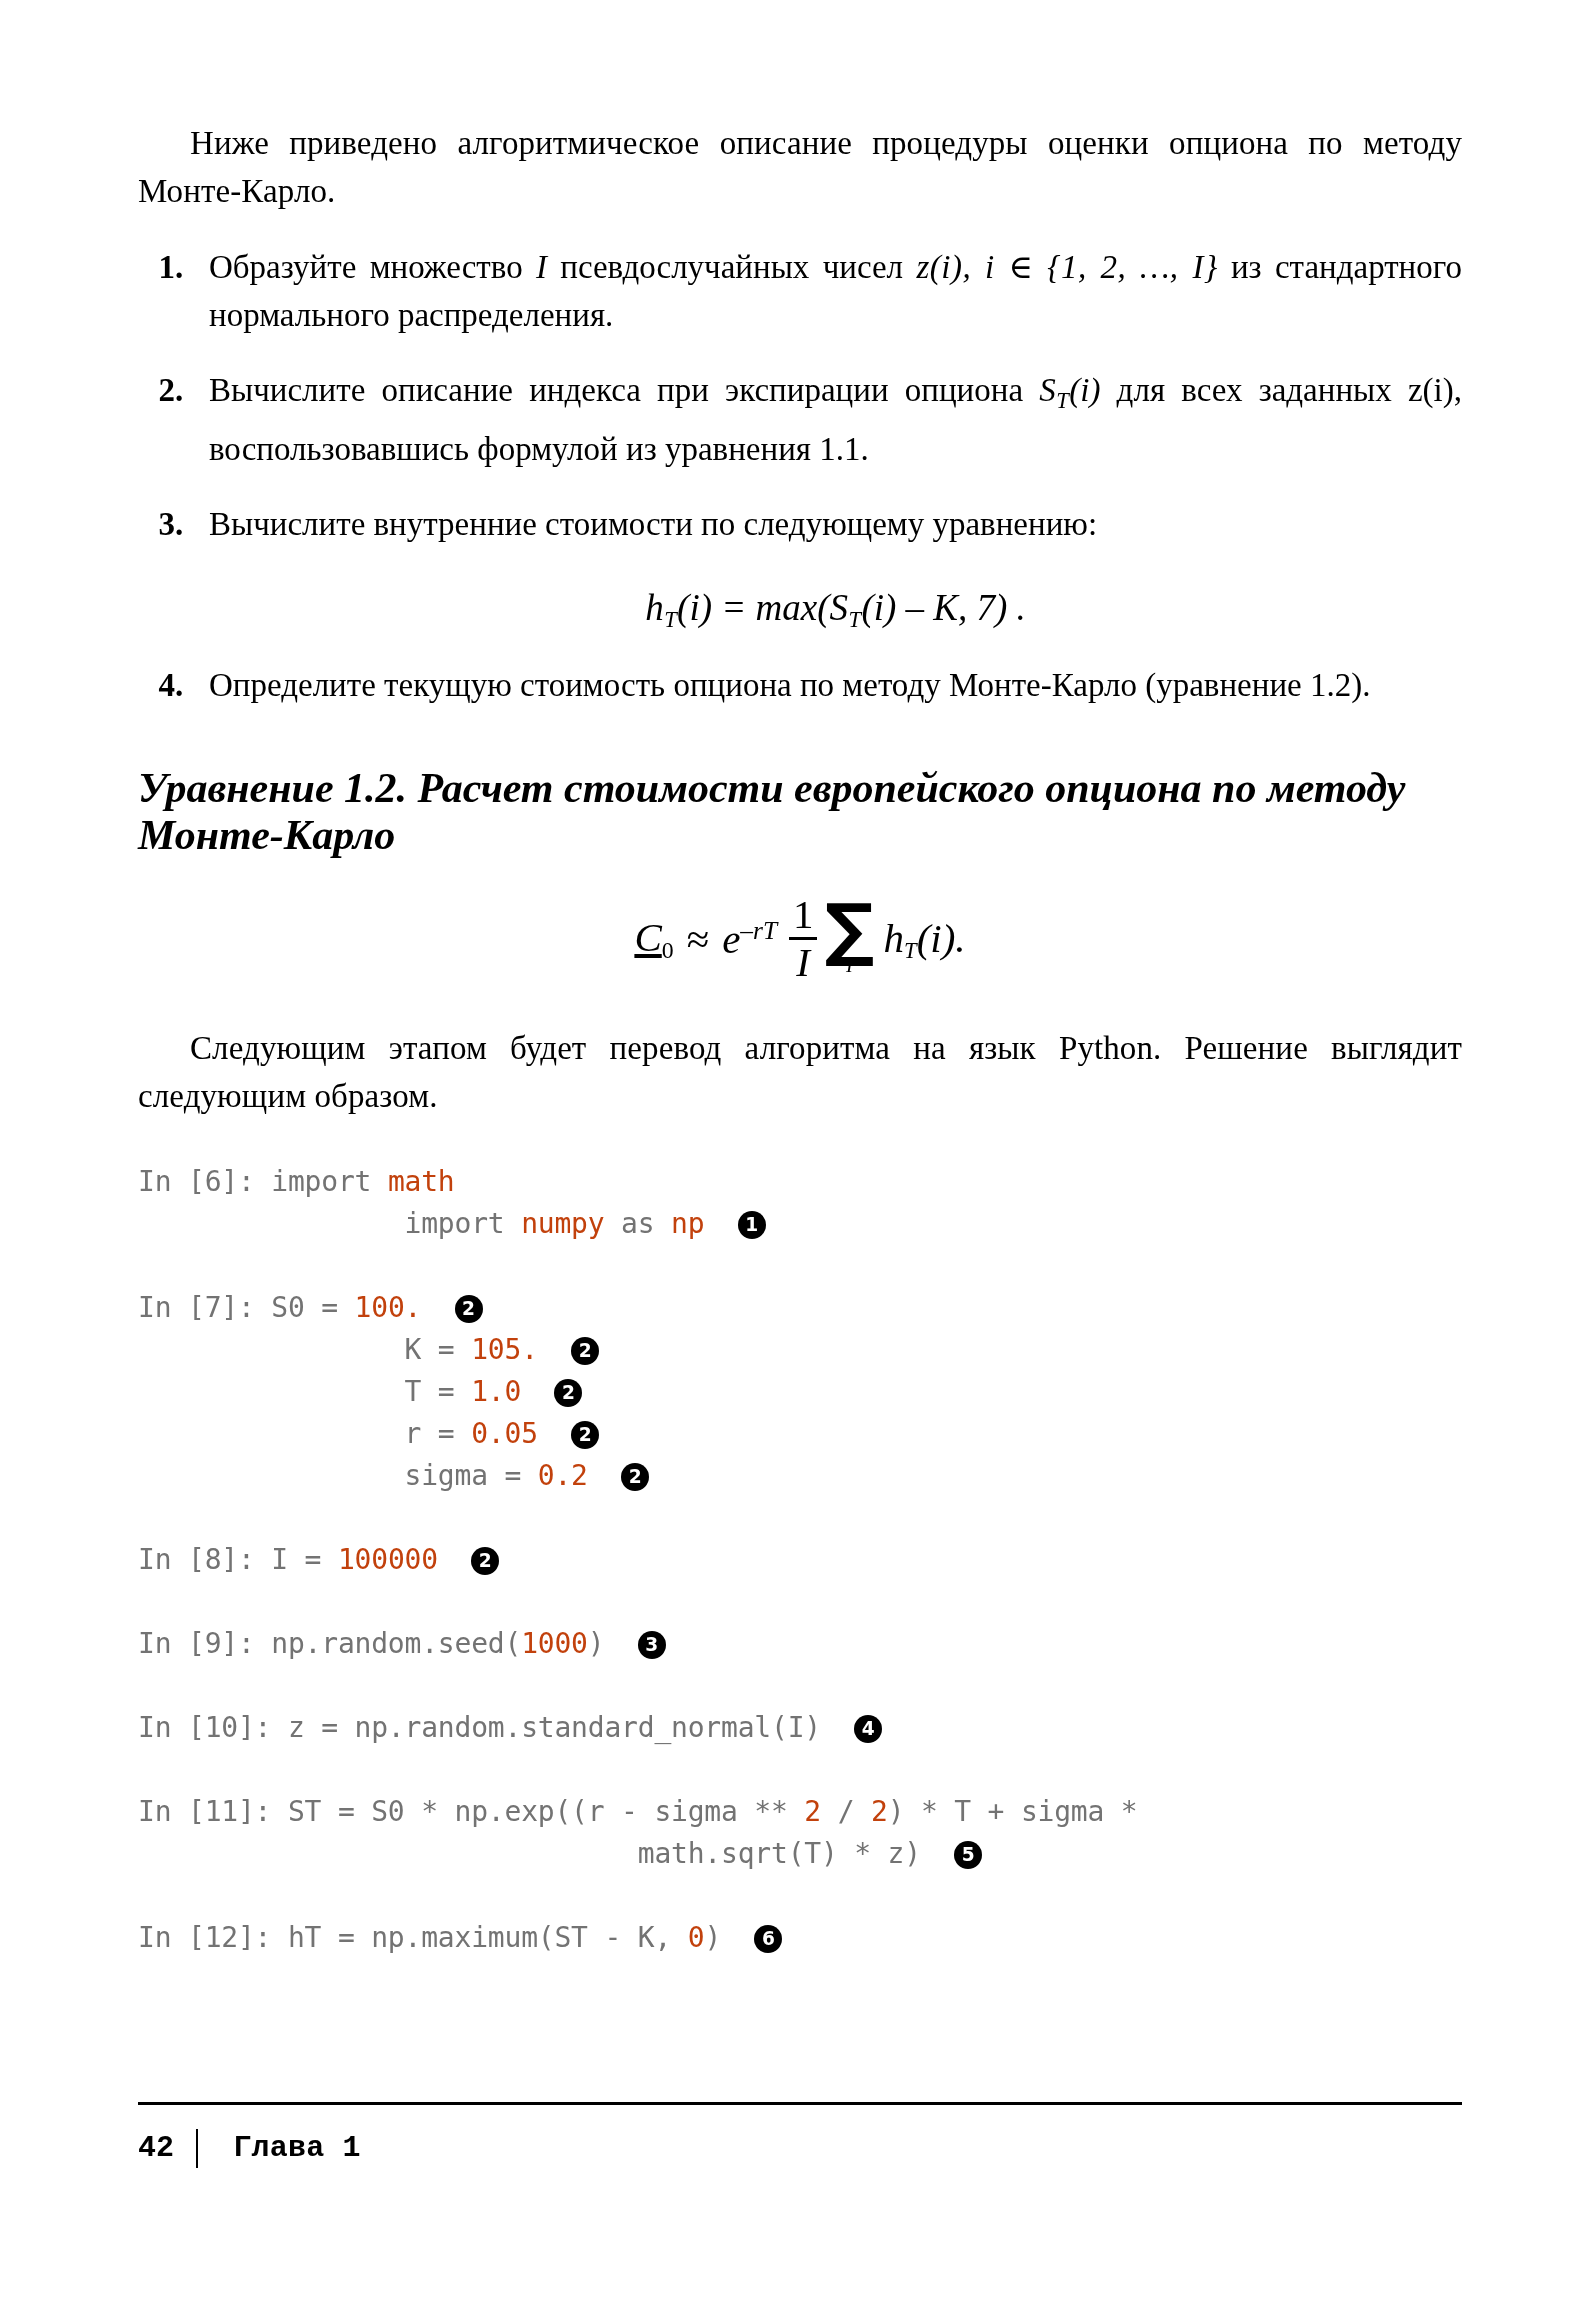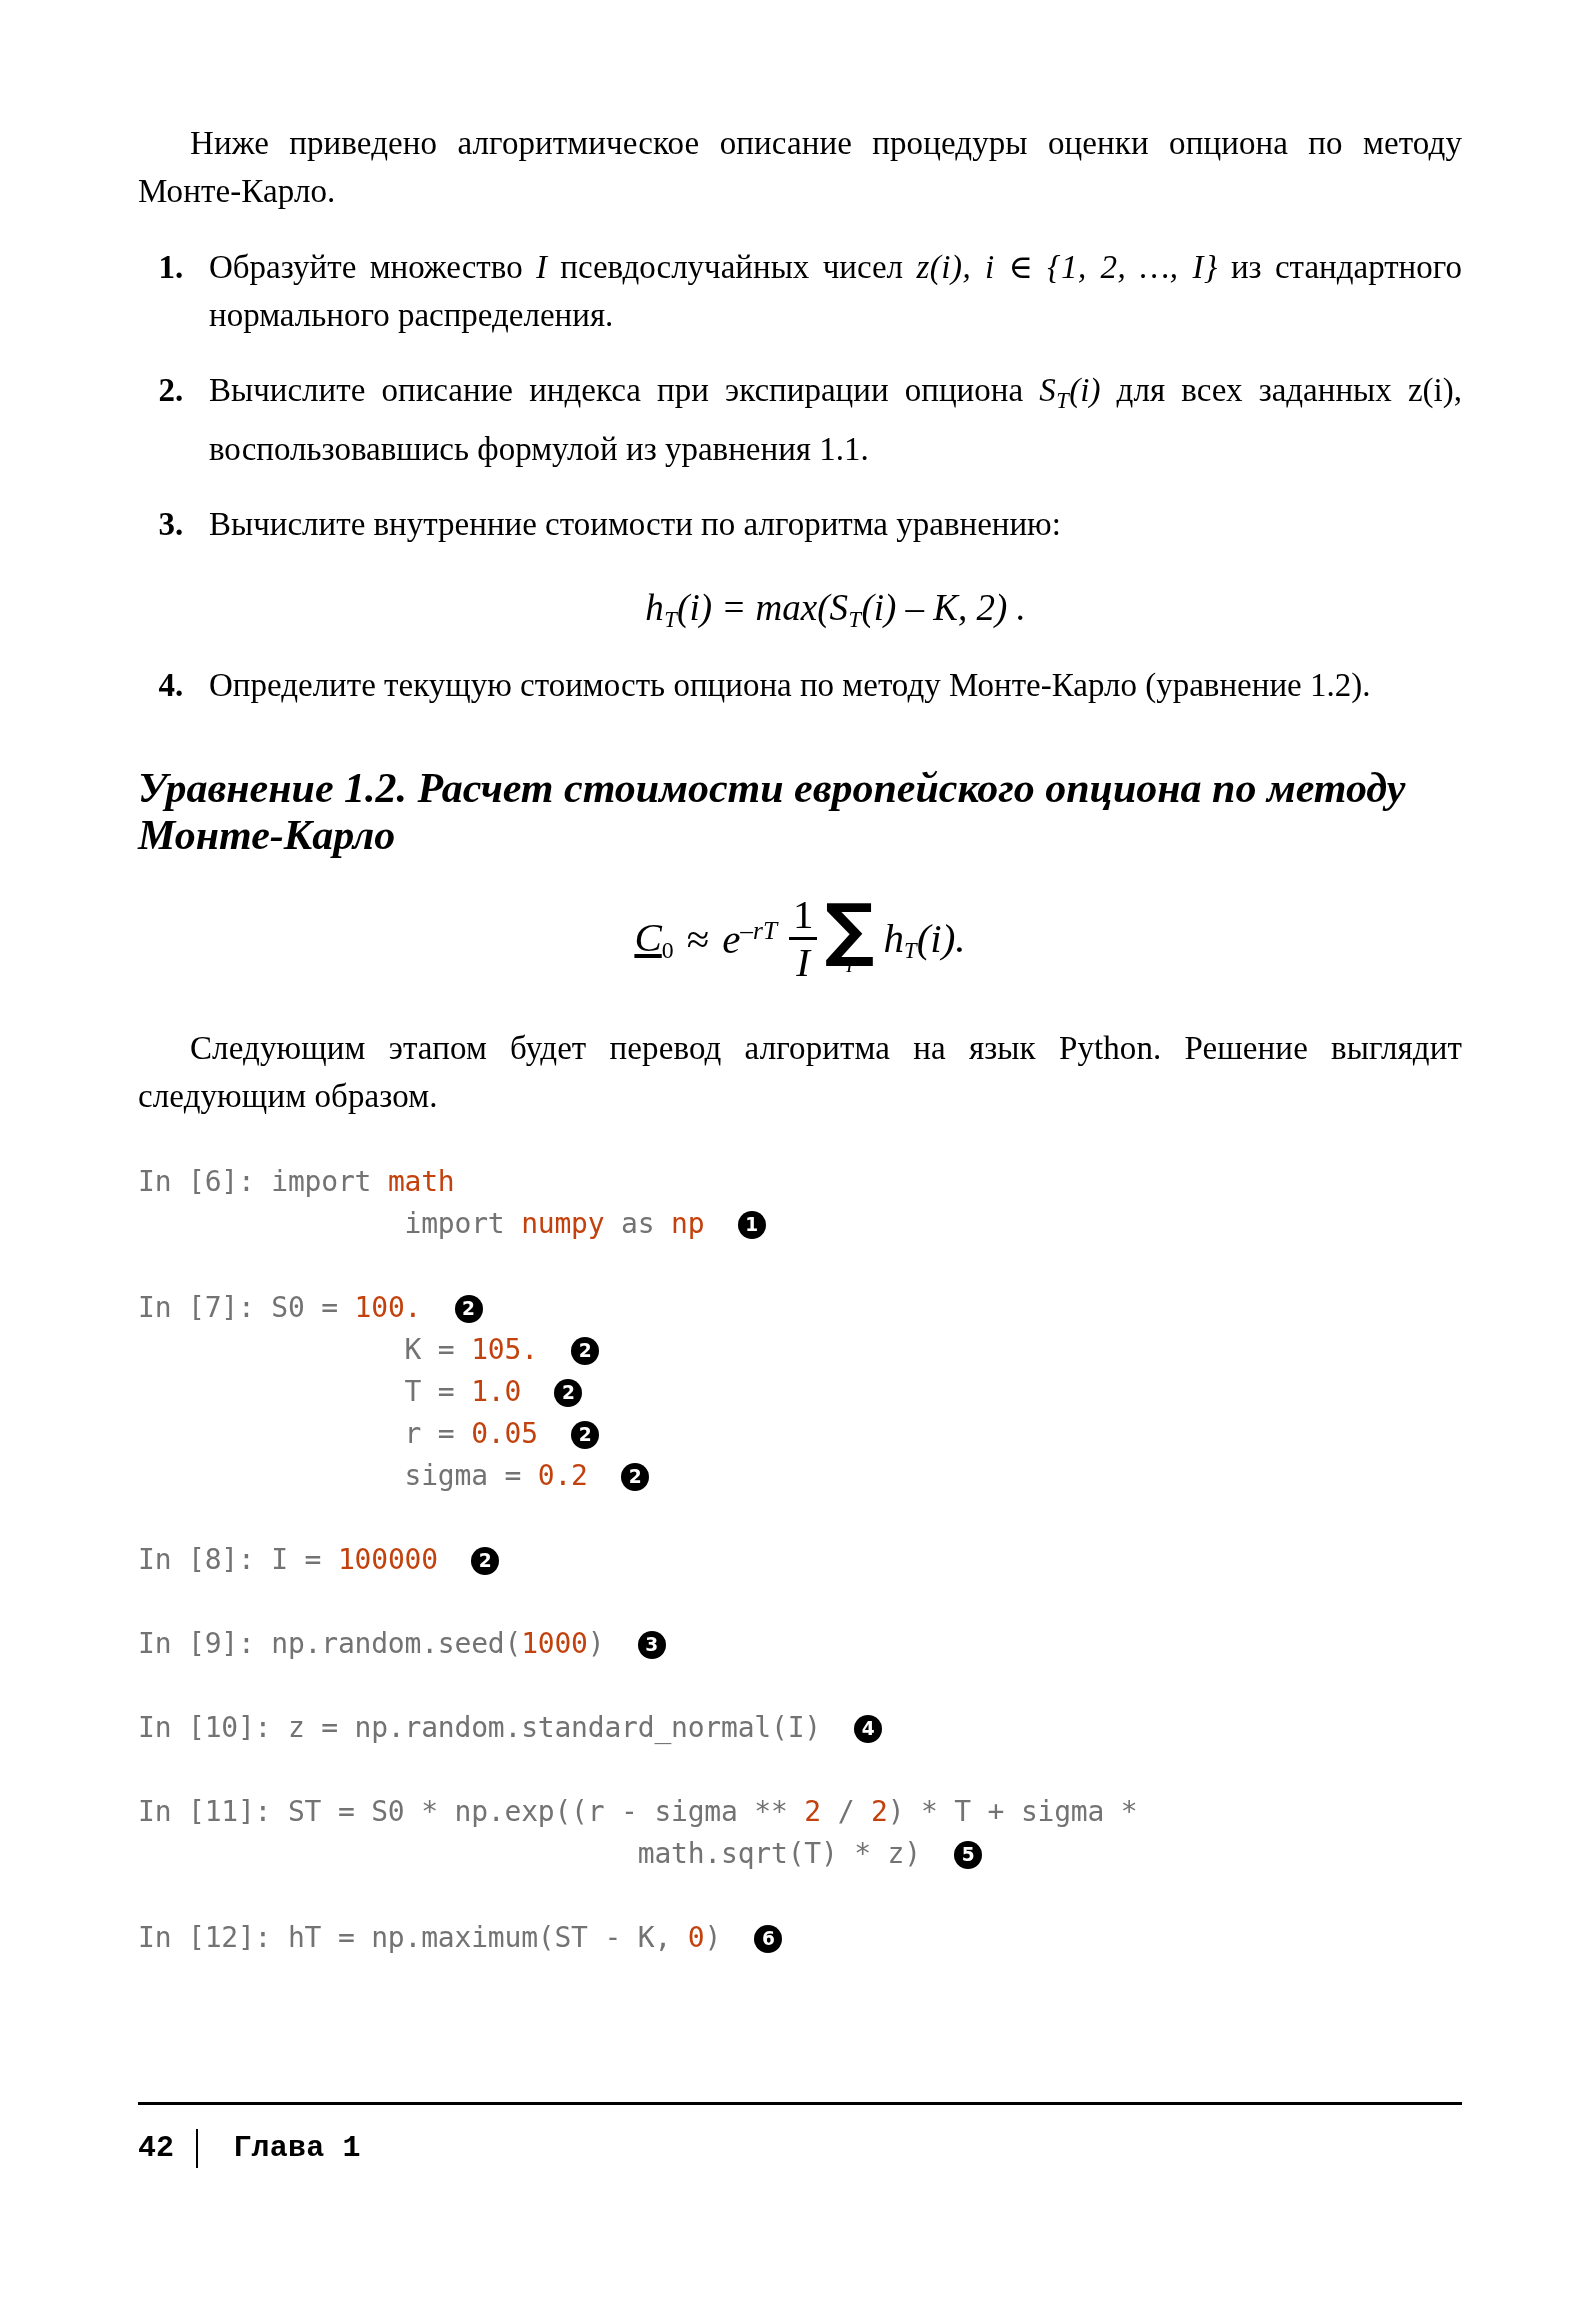--- a/index.html
+++ b/index.html
@@ -232,24 +232,24 @@
 
       <li>
         <span class="num">1.</span><span>Образуйте множество </span><span class="mi">I</span><span> псевдослучайных чисел </span><span class="mi nbsp-s">z(i), i ∈ {1, 2, …, I}</span><span> из стандартного нормального распределения.</span>
       </li>
 
       <li>
         <span class="num">2.</span><span>Вычислите описание индекса при экспирации опциона </span><span class="mi">S<span class="msub">T</span>(<span class="mi">i</span>)</span><span> для всех заданных z(i), воспользовавшись формулой из уравнения 1.1.</span>
       </li>
 
       <li>
-        <span class="num">3.</span><span>Вычислите внутренние стоимости по алгоритма уравнению:</span>
+        <span class="num">3.</span><span>Вычислите внутренние стоимости по следующему уравнению:</span>
 
         <div class="eq-display">
-          <span class="mi">h</span><span class="msub">T</span><span class="mi">(i) = max(</span><span class="mi">S</span><span class="msub">T</span><span class="mi">(i) – K, 2) .</span>
+          <span class="mi">h</span><span class="msub">T</span><span class="mi">(i) = max(</span><span class="mi">S</span><span class="msub">T</span><span class="mi">(i) – K, 7) .</span>
         </div>
       </li>
 
       <li>
         <span class="num">4.</span><span>Определите текущую стоимость опциона по методу Монте-Карло (уравнение 1.2).</span>
       </li>
     </ol>
 
     <div class="eq-caption">
       <span>Уравнение 1.2. Расчет стоимости европейского опциона по методу</span><br>

